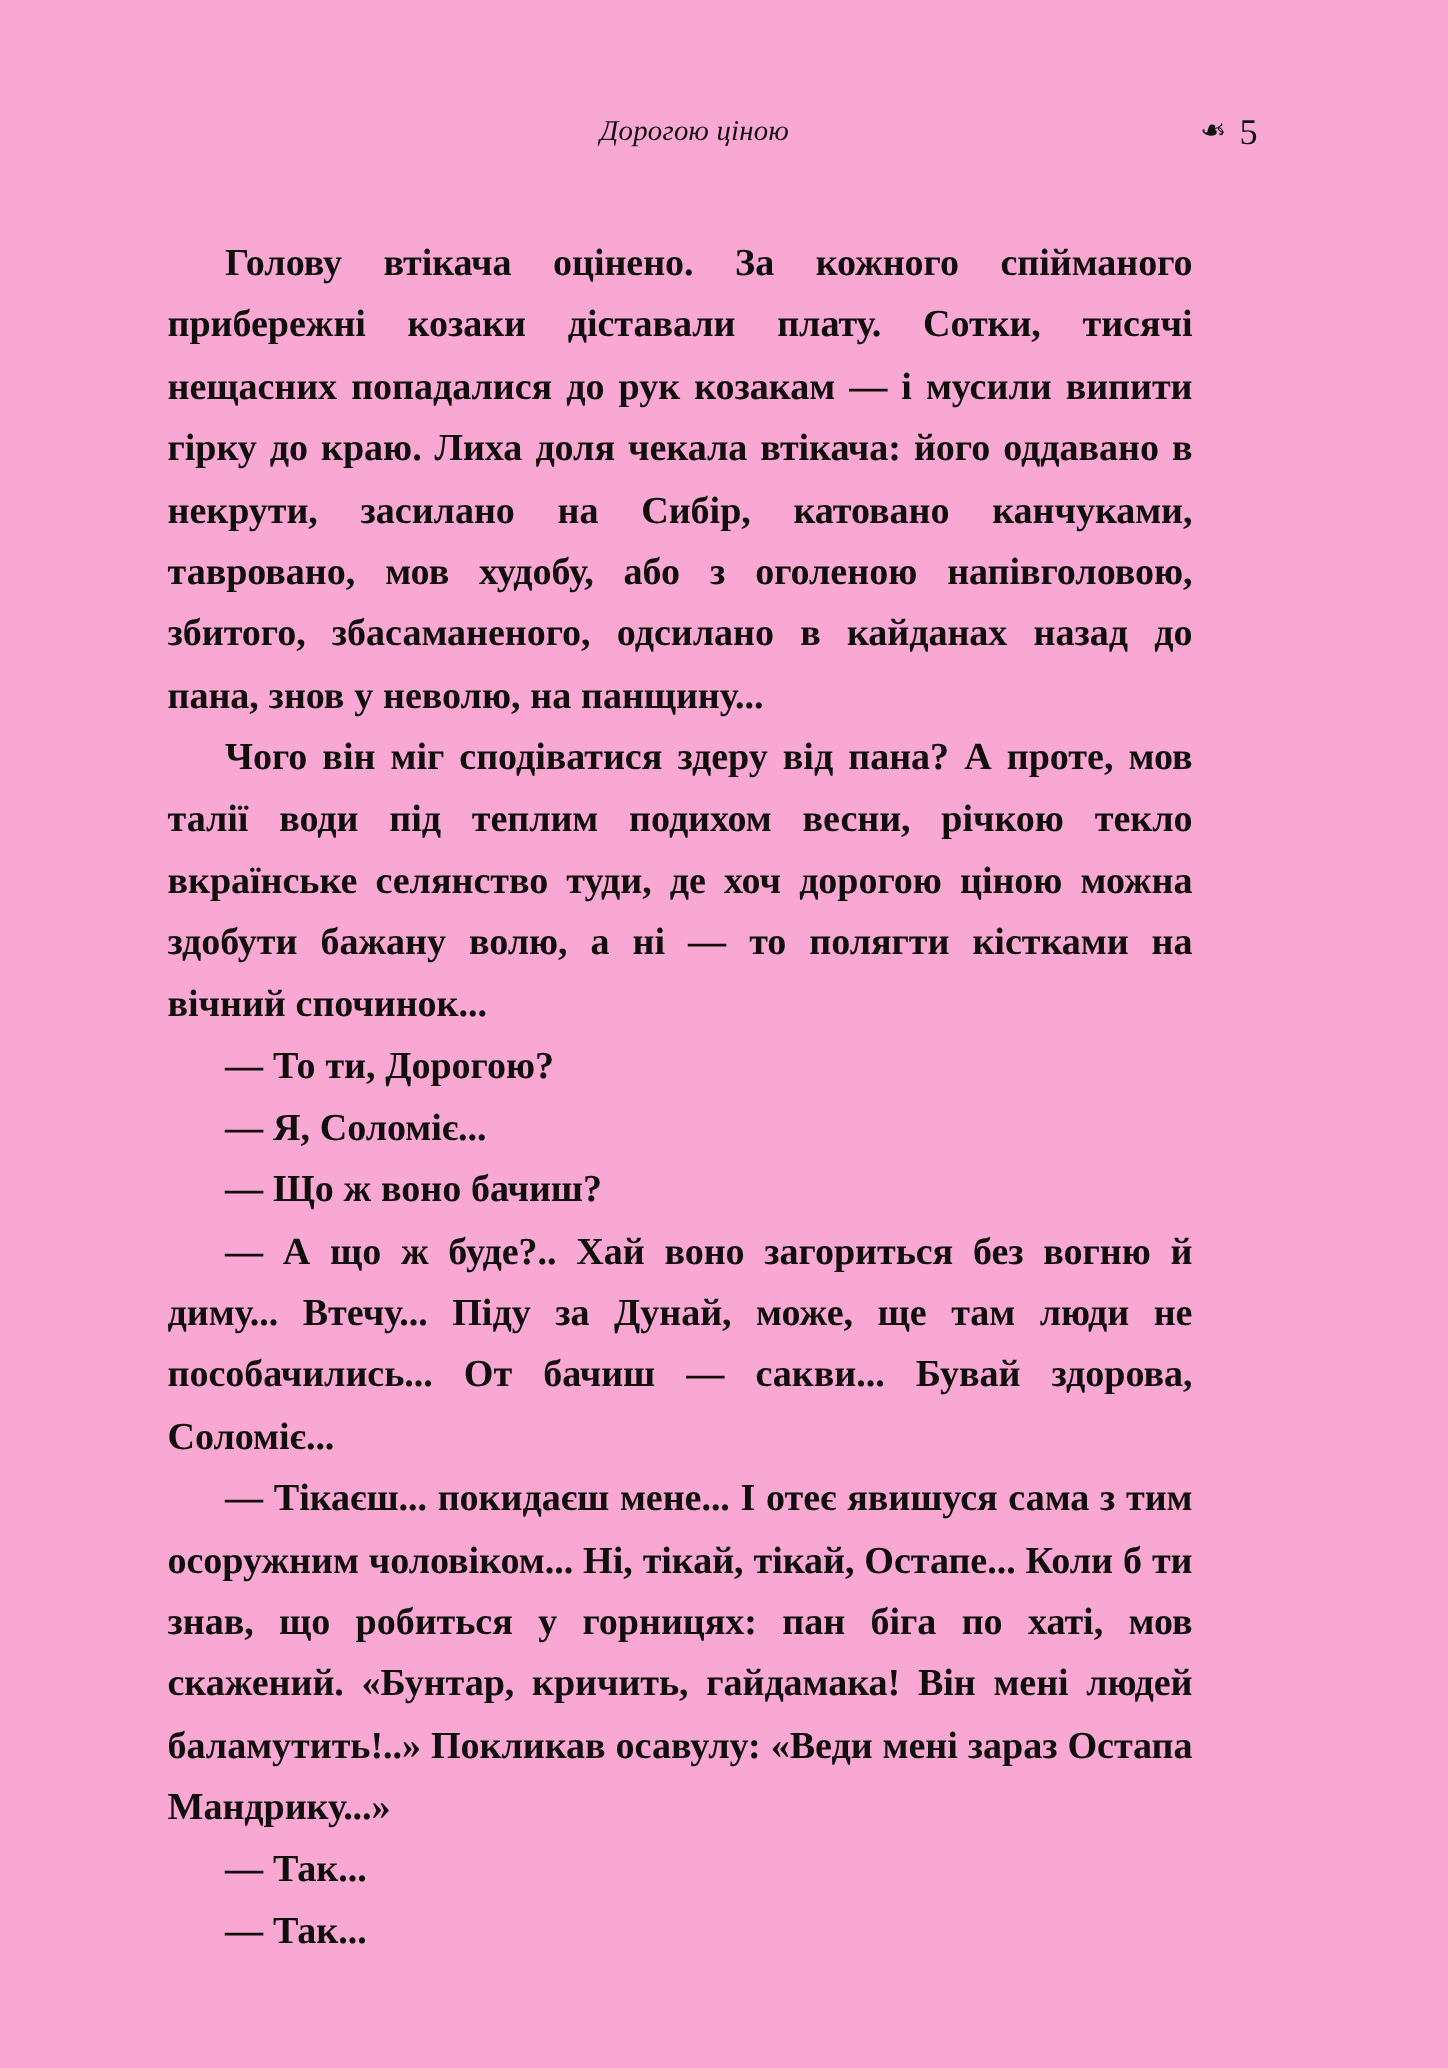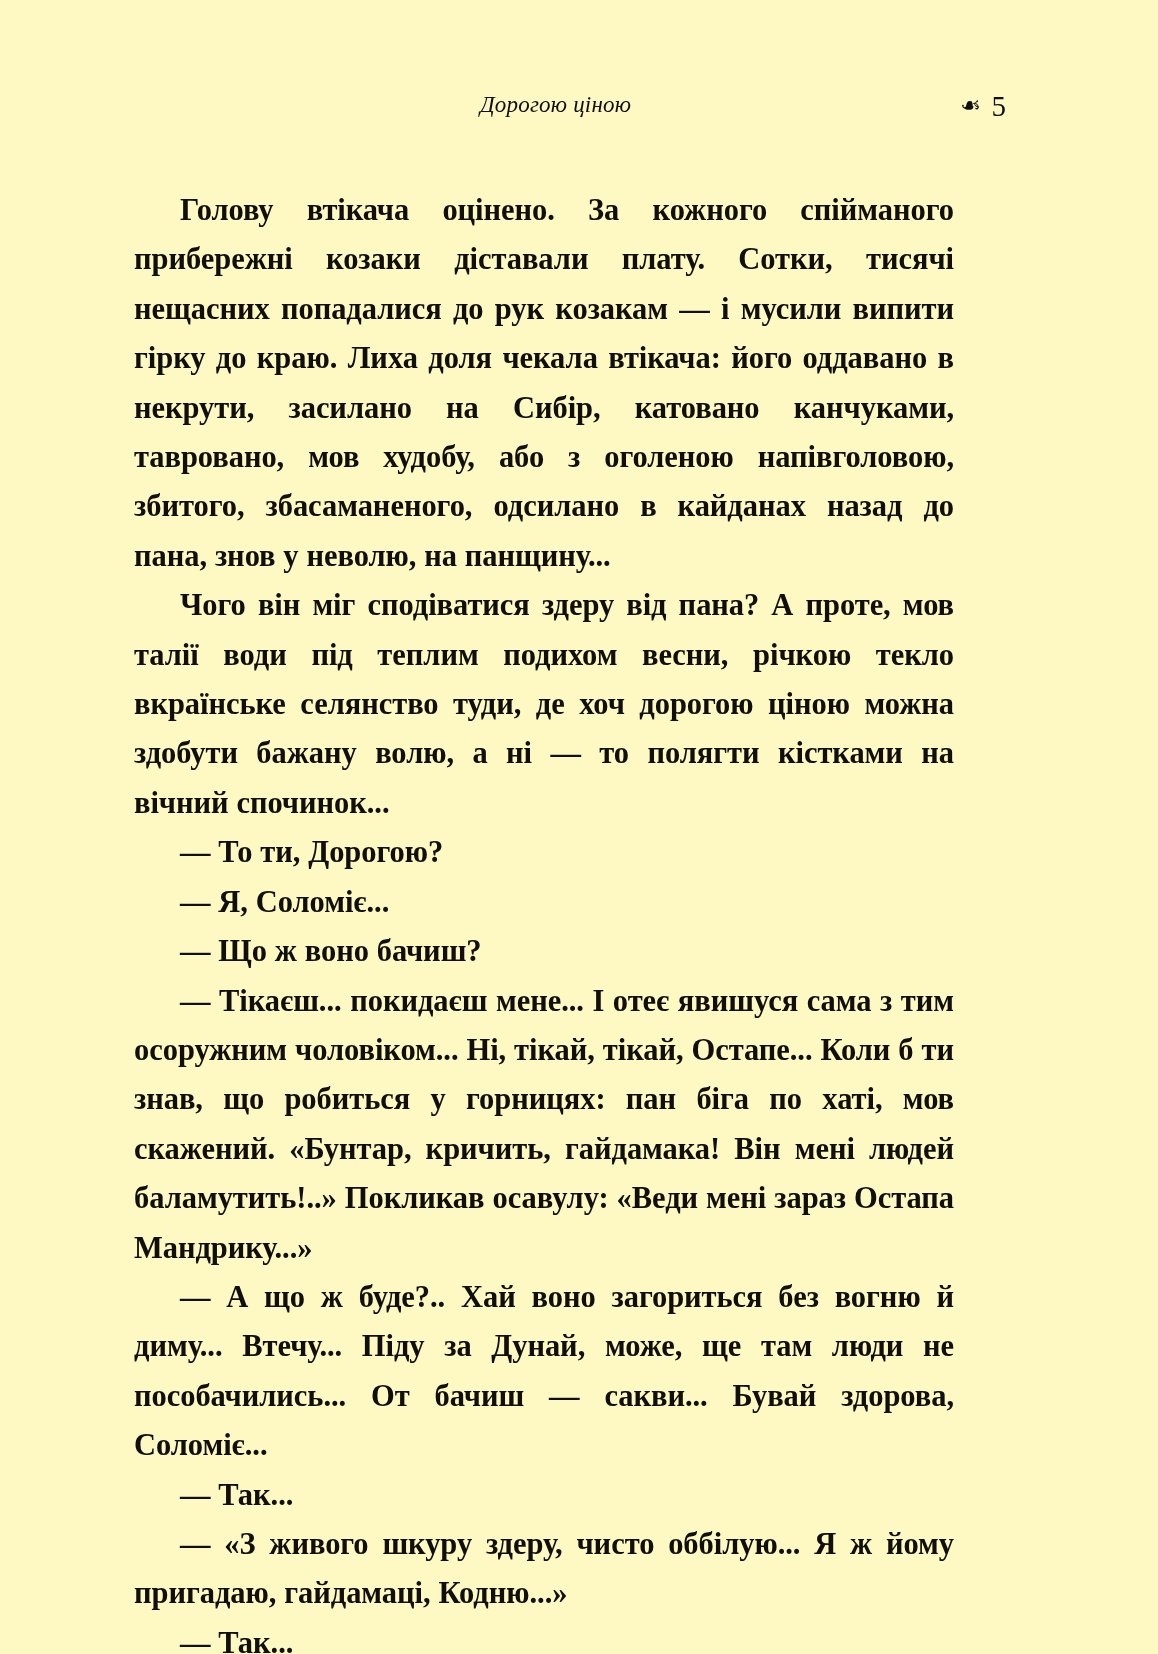--- a/index.html
+++ b/index.html
@@ -12,21 +12,21 @@
     height: 1654px;
     position: relative;
     font-family: "Liberation Serif", "DejaVu Serif", serif;
     color: #100f0d;
     overflow: hidden;
   }
 
   .page {
     position: absolute;
     inset: 0;
-    background: #fef9c3;
+    background: #f9a8d4;
   }
 
   
   .running-head {
     position: absolute;
     top: 92px;
     left: 132px;
     right: 132px;
     height: 40px;
     display: flex;
@@ -101,20 +101,19 @@
       <span class="rh-number">5</span>
     </div>
   </div>
 
   <div class="textblock">
     <p class="para">Голову втікача оцінено. За кожного спійманого прибережні козаки діставали плату. Сотки, тисячі нещасних попадалися до рук козакам — і мусили випити гірку до краю. Лиха доля чекала втікача: його оддавано в некрути, засилано на Сибір, катовано канчуками, тавровано, мов худобу, або з оголеною напівголовою, збитого, збасаманеного, одсилано в кайданах назад до пана, знов у неволю, на панщину...</p>
     <p class="para">Чого він міг сподіватися здеру від пана? А проте, мов талії води під теплим подихом весни, річкою текло вкраїнське селянство туди, де хоч дорогою ціною можна здобути бажану волю, а ні — то полягти кістками на вічний спочинок...</p>
     <p class="para dialogue last-line-left">— То ти, Дорогою?</p>
     <p class="para dialogue last-line-left">— Я, Соломіє...</p>
     <p class="para dialogue last-line-left">— Що ж воно бачиш?</p>
+    <p class="para dialogue">— А що ж буде?.. Хай воно загориться без вогню й диму... Втечу... Піду за Дунай, може, ще там люди не пособачились... От бачиш — сакви... Бувай здорова, Соломіє...</p>
     <p class="para dialogue">— Тікаєш... покидаєш мене... І отеє явишуся сама з тим осоружним чоловіком... Ні, тікай, тікай, Остапе... Коли б ти знав, що робиться у горницях: пан біга по хаті, мов скажений. «Бунтар, кричить, гайдамака! Він мені людей баламутить!..» Покликав осавулу: «Веди мені зараз Остапа Мандрику...»</p>
-    <p class="para dialogue">— А що ж буде?.. Хай воно загориться без вогню й диму... Втечу... Піду за Дунай, може, ще там люди не пособачились... От бачиш — сакви... Бувай здорова, Соломіє...</p>
     <p class="para dialogue last-line-left">— Так...</p>
-    <p class="para dialogue">— «З живого шкуру здеру, чисто оббілую... Я ж йому пригадаю, гайдамаці, Кодню...»</p>
     <p class="para dialogue last-line-left">— Так...</p>
   </div>
 
 </div>
 
 </body></html>

